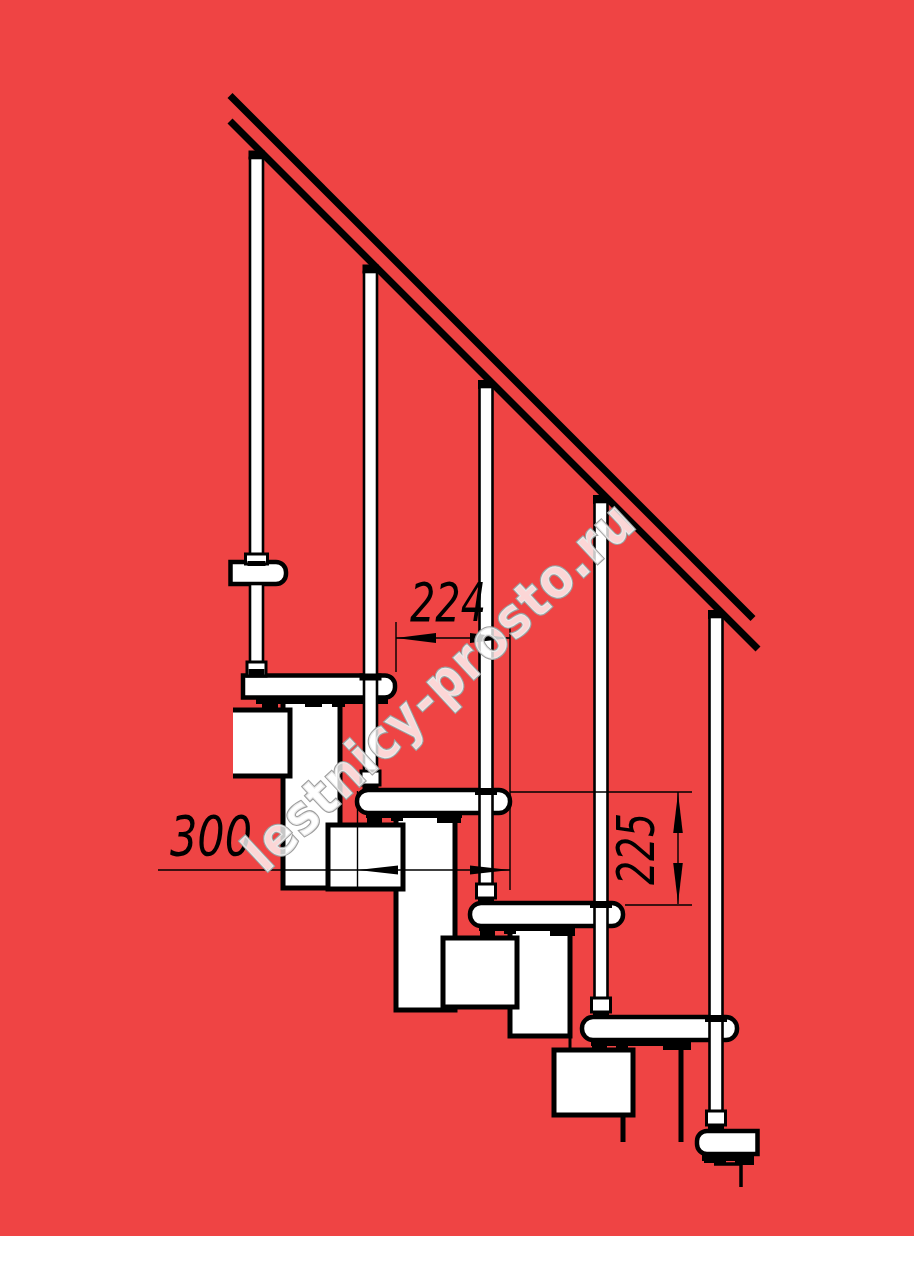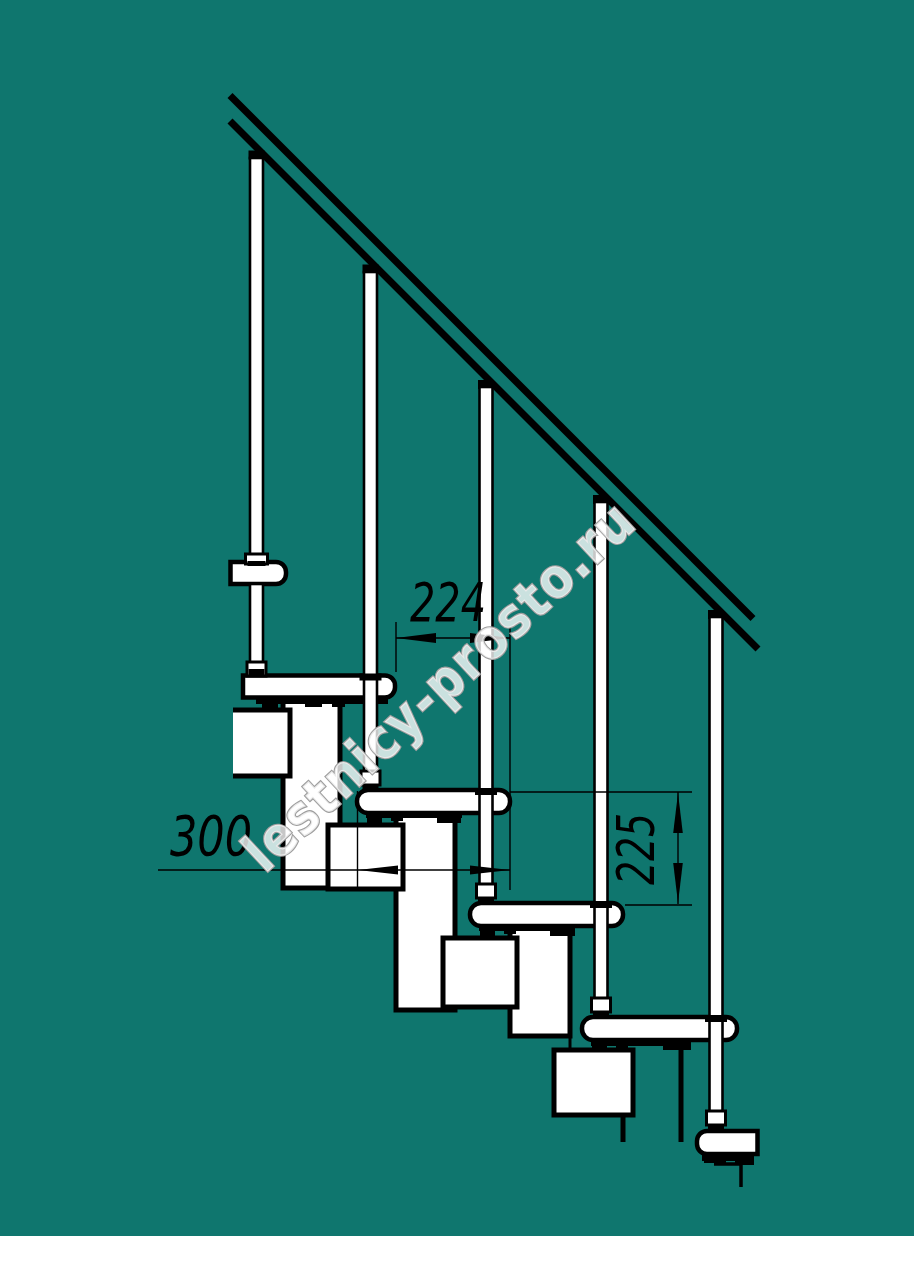--- a/index.html
+++ b/index.html
@@ -1,16 +1,16 @@
 <!DOCTYPE html>
 <html><head>
 <meta charset="utf-8">
 <style>
   html,body{margin:0;padding:0;background:#ffffff;}
-  .stage{position:relative;width:914px;height:1236px;margin:0 auto;background:#0f766e;overflow:hidden;}
+  .stage{position:relative;width:914px;height:1236px;margin:0 auto;background:#ef4444;overflow:hidden;}
   svg{position:absolute;left:0;top:0;}
   .ln{stroke:#000;fill:none;}
   .fillw{fill:#fff;stroke:#000;}
   .blk{fill:#000;stroke:none;}
   .thin{stroke:#000;stroke-width:1.4;fill:none;}
   .dim-label{font-family:"DejaVu Sans",sans-serif;font-style:italic;fill:#000;}
   .wm{font-family:"DejaVu Sans",sans-serif;font-weight:bold;
       fill:rgba(255,255,255,0.78);stroke:#9f9f9f;stroke-width:2.4;
       paint-order:stroke;letter-spacing:2px;}
 </style>

